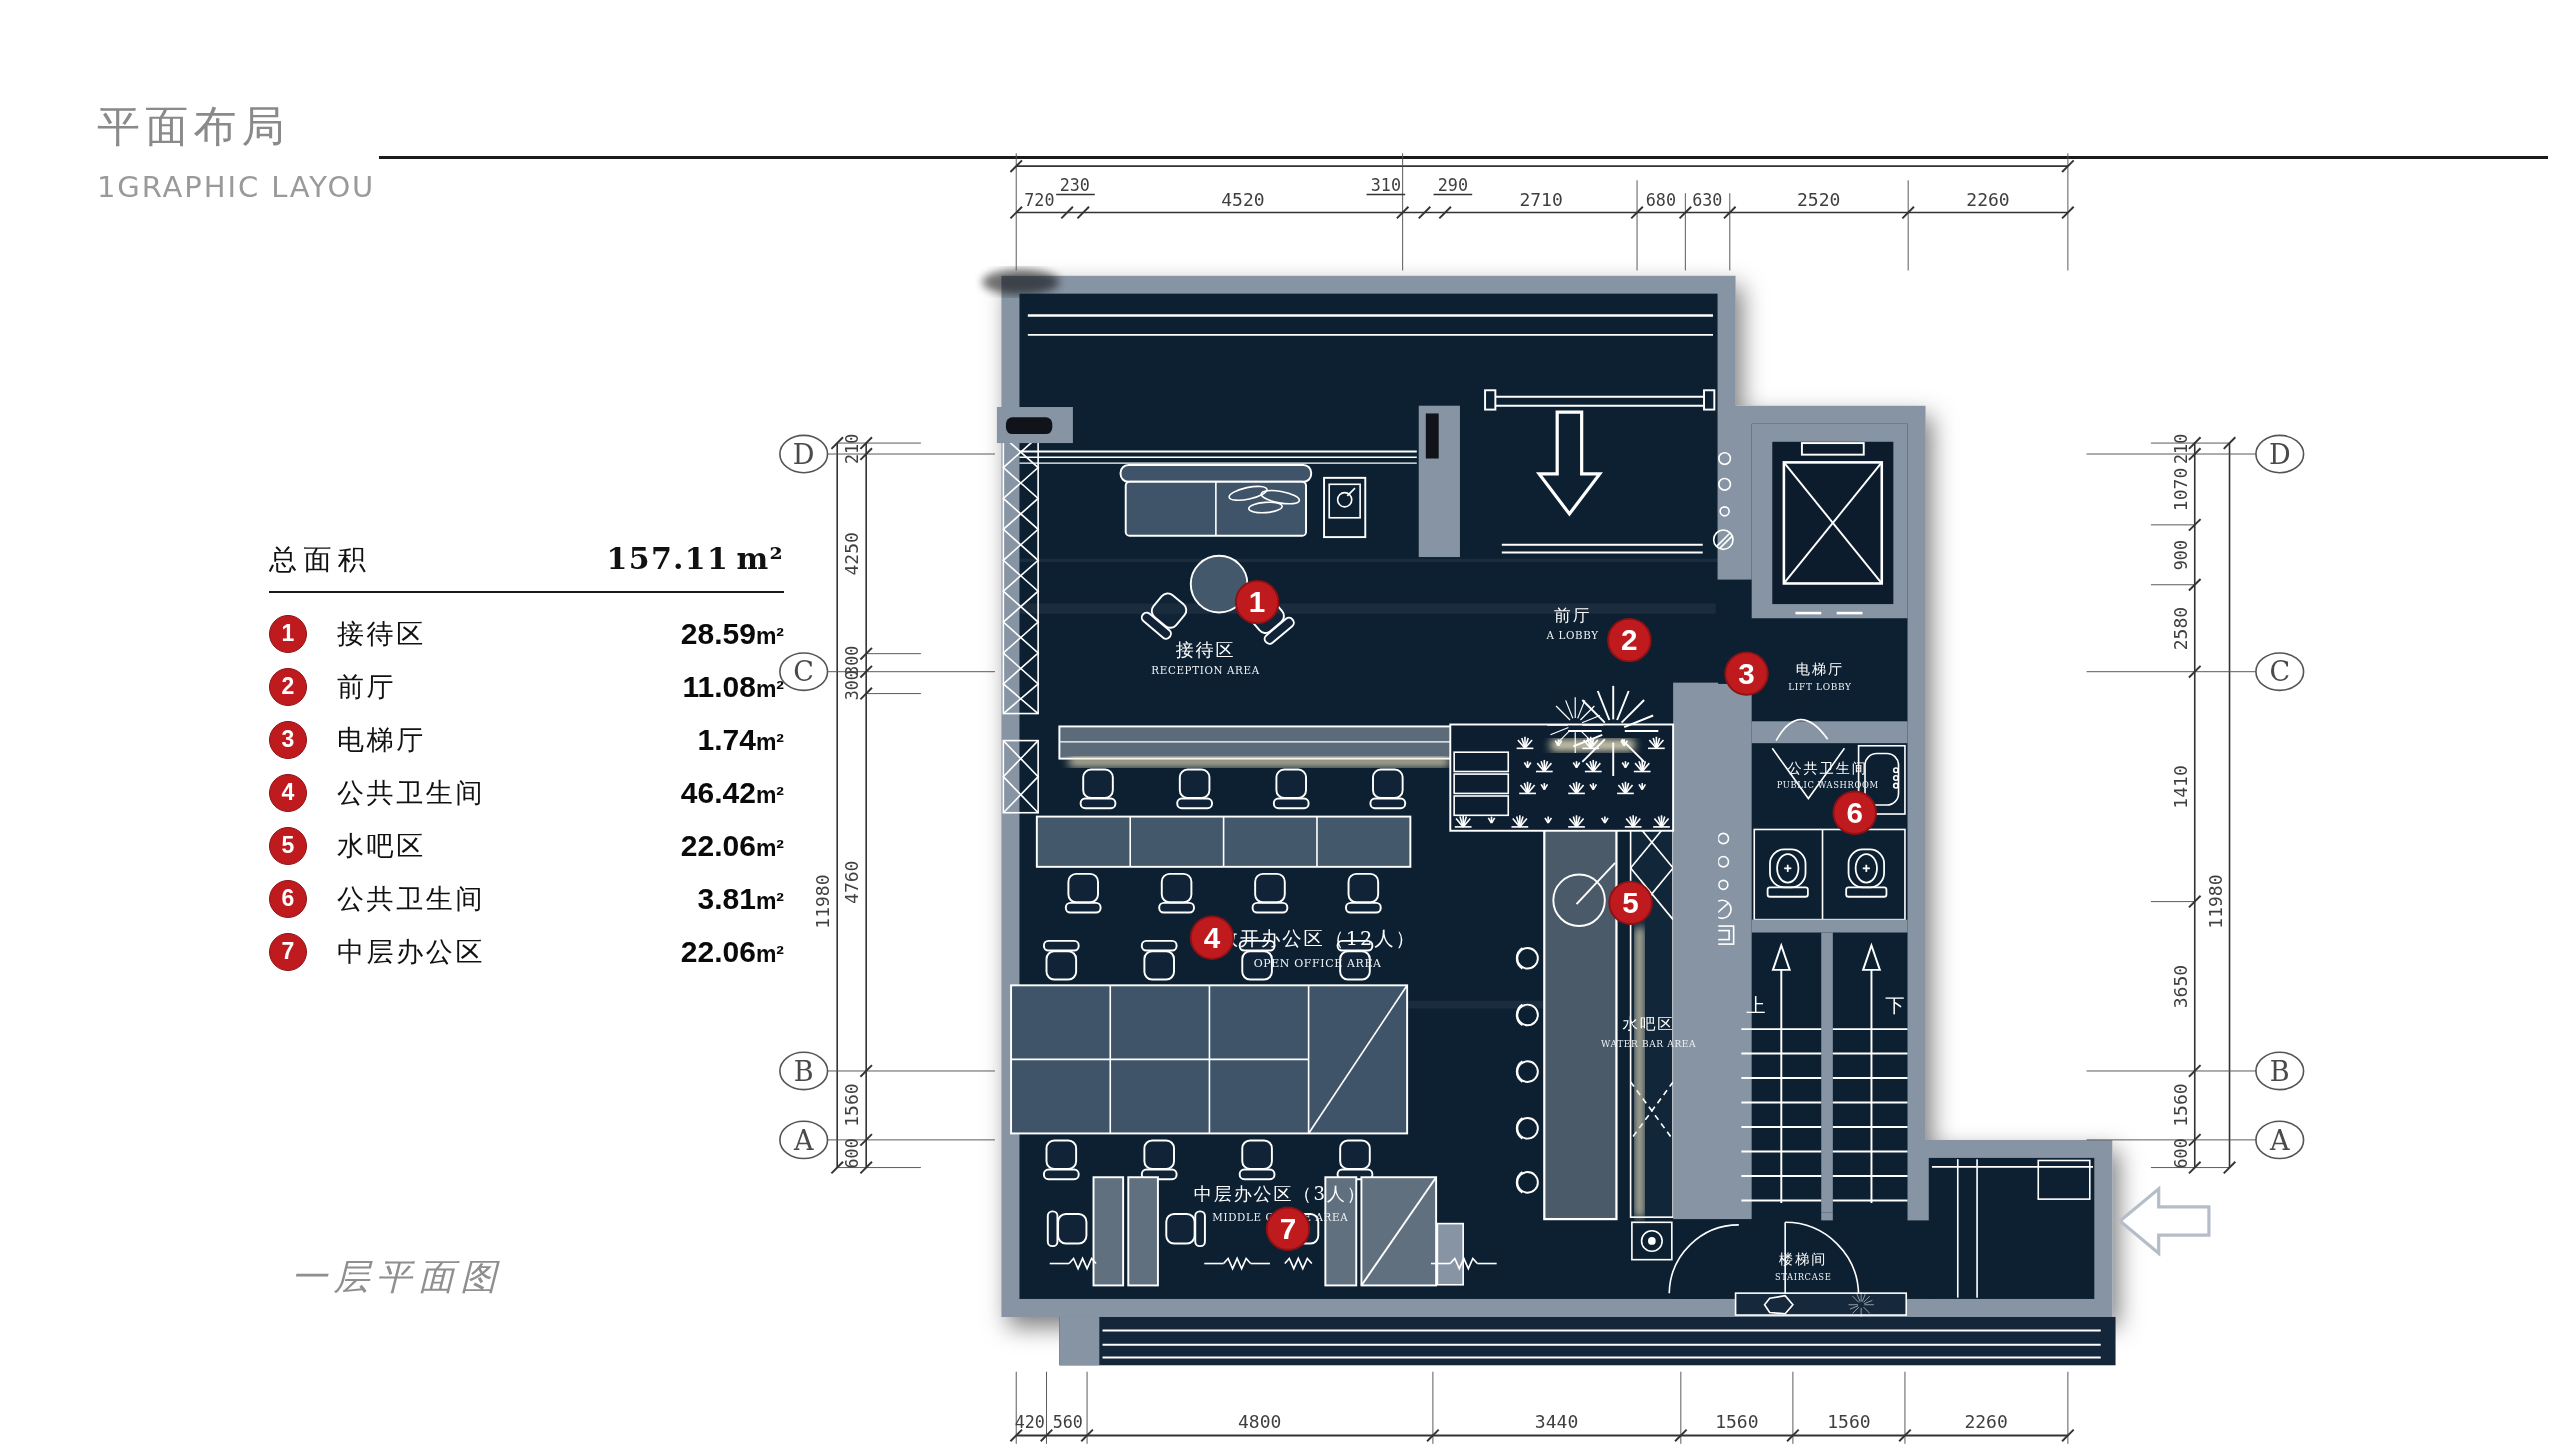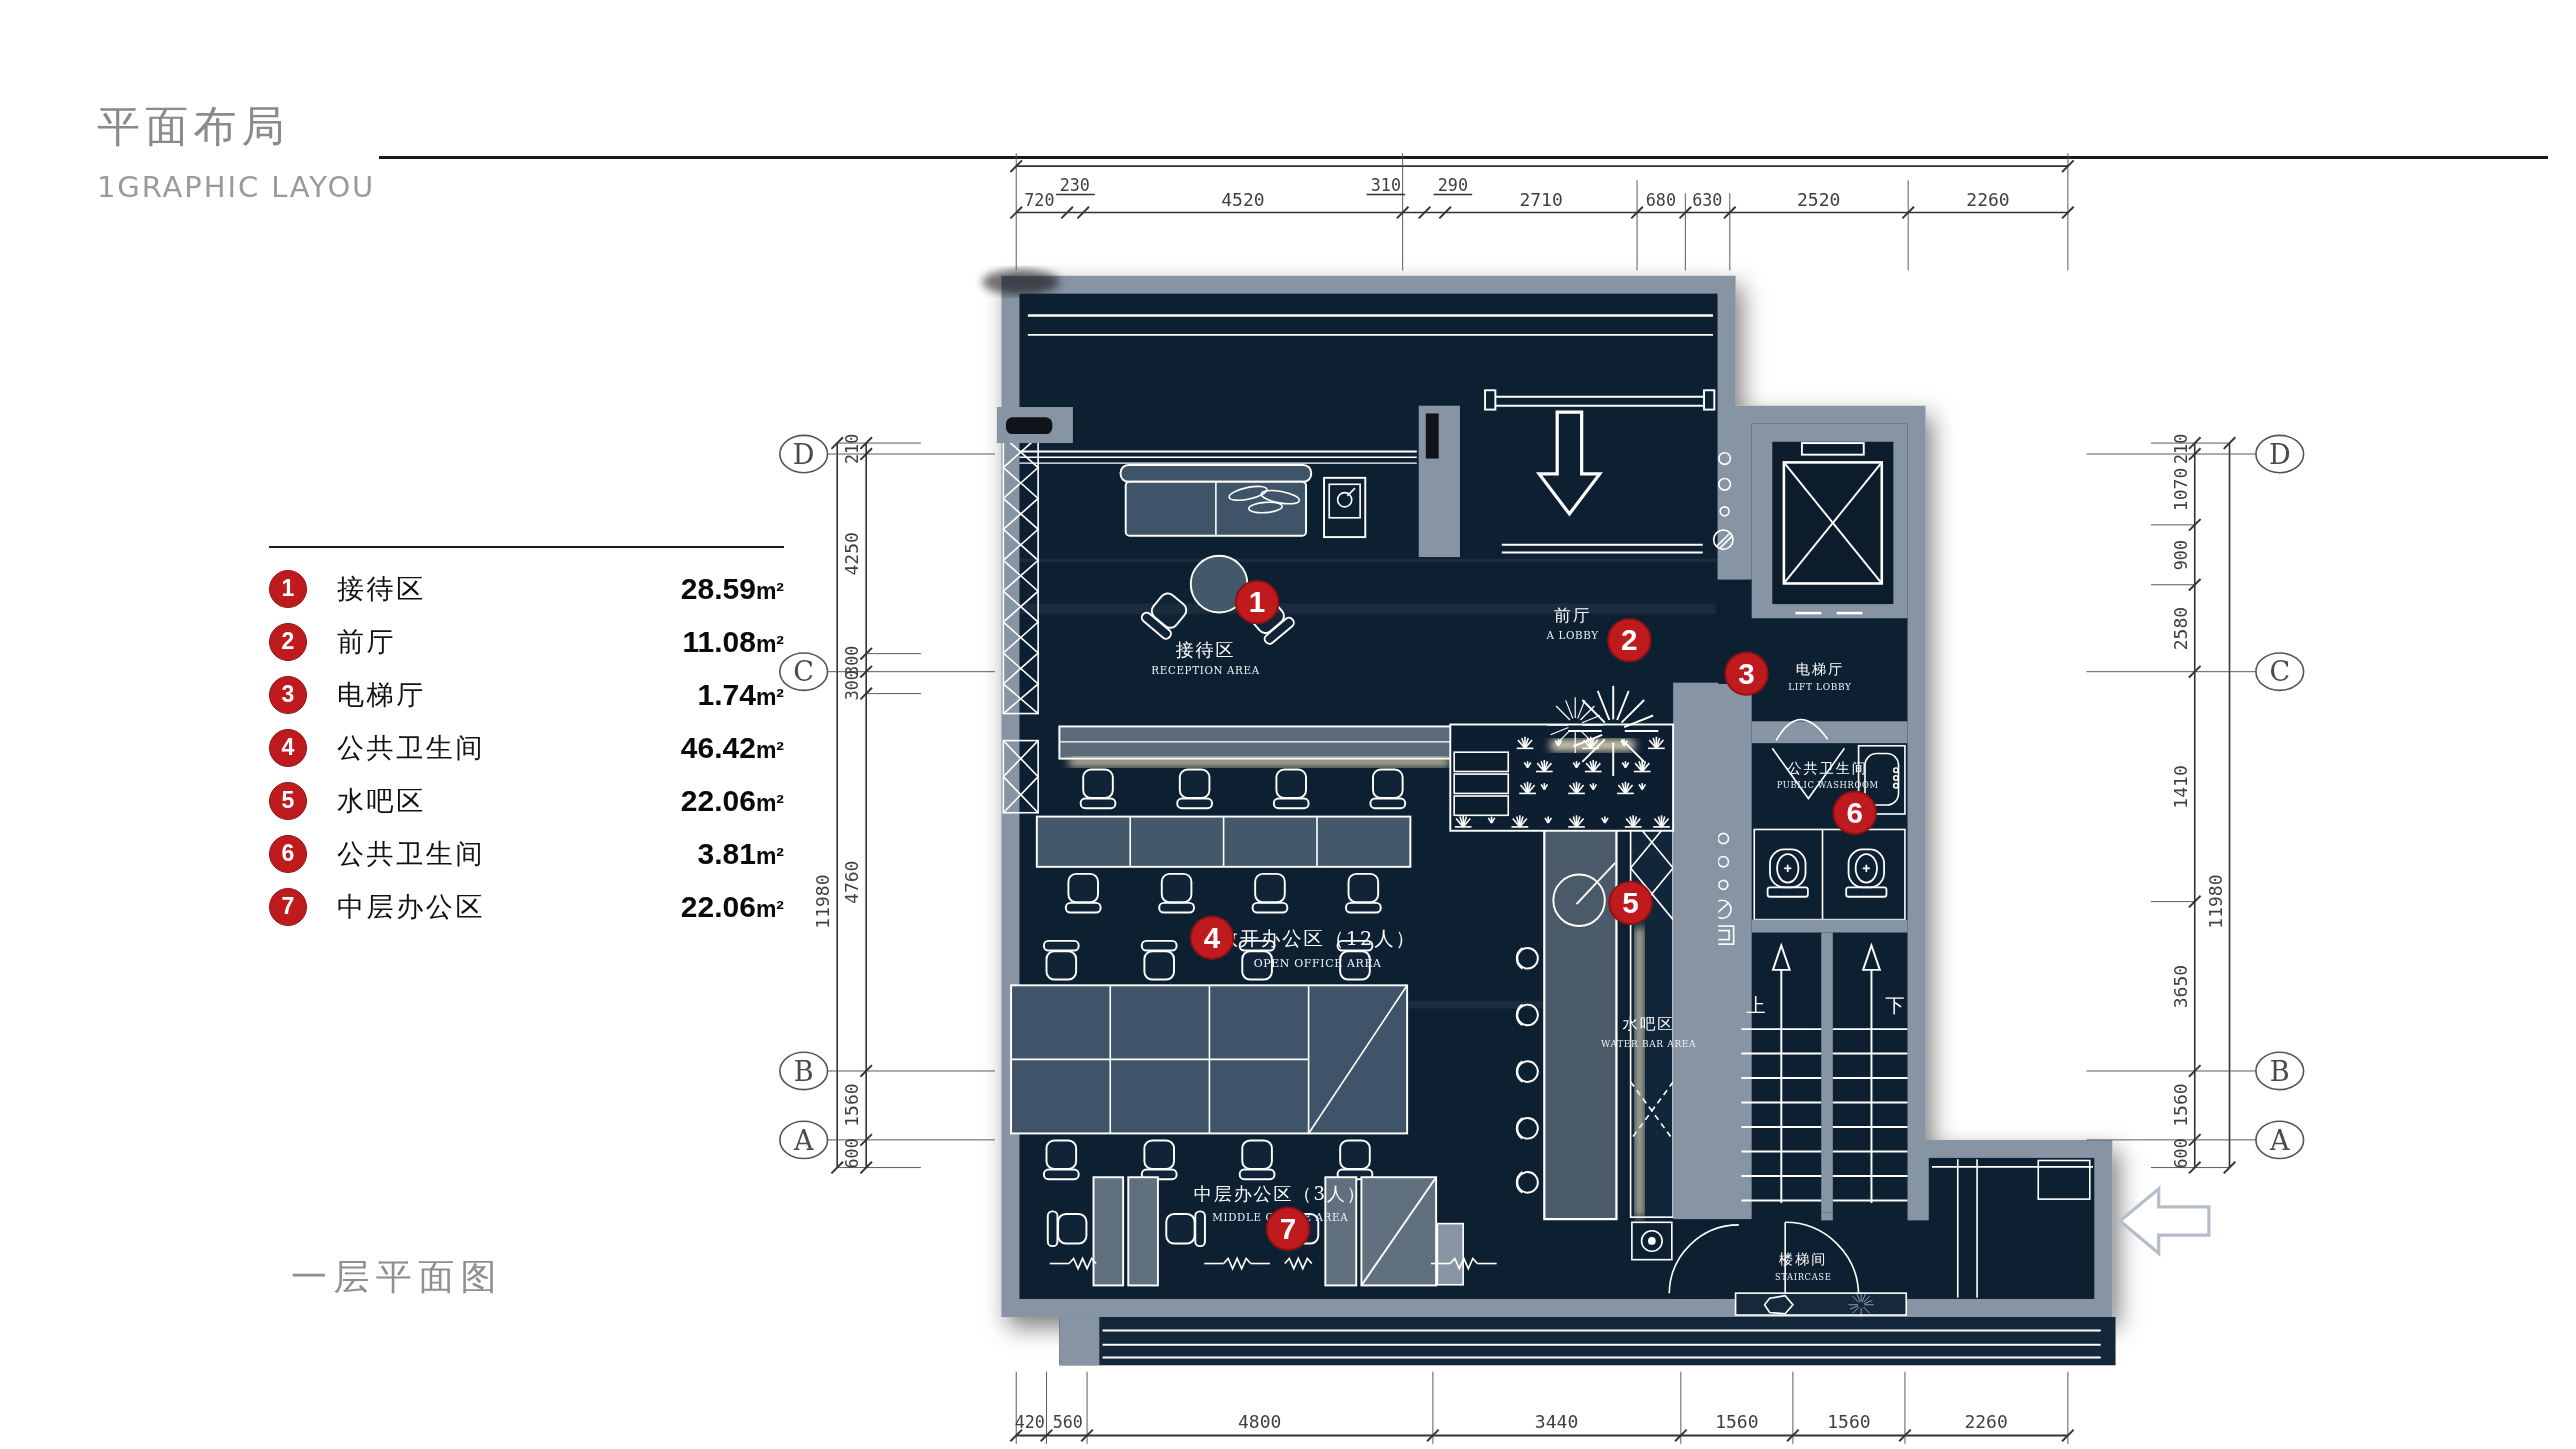--- a/index.html
+++ b/index.html
@@ -26,41 +26,45 @@
   .badge{width:36px;height:36px;border-radius:50%;background:#bf1b1f;border:1.3px solid #8e1114;
       color:#fff;display:flex;align-items:center;justify-content:center;
       font-size:23px;font-weight:bold;flex:0 0 auto;}
   .legend-name{margin-left:30px;font-size:27px;color:#111;letter-spacing:2.6px;
       font-family:"DejaVu Serif","Liberation Serif",serif;}
   .legend-val{margin-left:auto;font-size:30px;font-weight:bold;color:#0a0a0a;
       font-family:"Liberation Sans",sans-serif;}
   .legend-val .unit{font-size:23px;}
   
   .caption{position:absolute;left:291px;top:1253px;font-size:36px;color:#8f8f8f;
-      letter-spacing:6.4px;font-family:"DejaVu Sans",sans-serif;}
+      letter-spacing:6.4px;font-family:"DejaVu Sans",sans-serif;font-style:italic;}
   
   svg.plan{position:absolute;left:0;top:0;}
   .dim{font:28px "DejaVu Sans Mono", monospace;fill:#3f3f3f;}
   .dimS{font:26px "DejaVu Sans Mono", monospace;fill:#3f3f3f;}
   .gridL{font:42px "DejaVu Serif","Liberation Serif",serif;fill:#4a4a4a;}
   .zh{fill:#fff;font-family:"DejaVu Serif","Liberation Serif",serif;letter-spacing:3px;}
   .en{fill:#eef2f5;font-family:"DejaVu Serif","Liberation Serif",serif;letter-spacing:1px;}
   .rnum{fill:#fff;font:bold 46px "Liberation Sans",sans-serif;}
   text{user-select:none;}
 </style>
 </head>
 <body>
 
 <div class="header">
   <div class="title">平面布局</div>
   <div class="subtitle">1GRAPHIC LAYOU</div>
 </div>
 <div class="title-rule"></div>
 
 <div class="legend">
+  <div class="legend-head">
+    <span class="legend-total-label">总面积</span>
+    <span class="legend-total-value"><span>157.11</span> <span>m²</span></span>
+  </div>
   <div class="legend-rule"></div>
 
   <div class="legend-row">
     <span class="badge">1</span>
     <span class="legend-name">接待区</span>
     <span class="legend-val"><span>28.59</span><span class="unit">m²</span></span>
   </div>
   <div class="legend-row">
     <span class="badge">2</span>
     <span class="legend-name">前厅</span>

